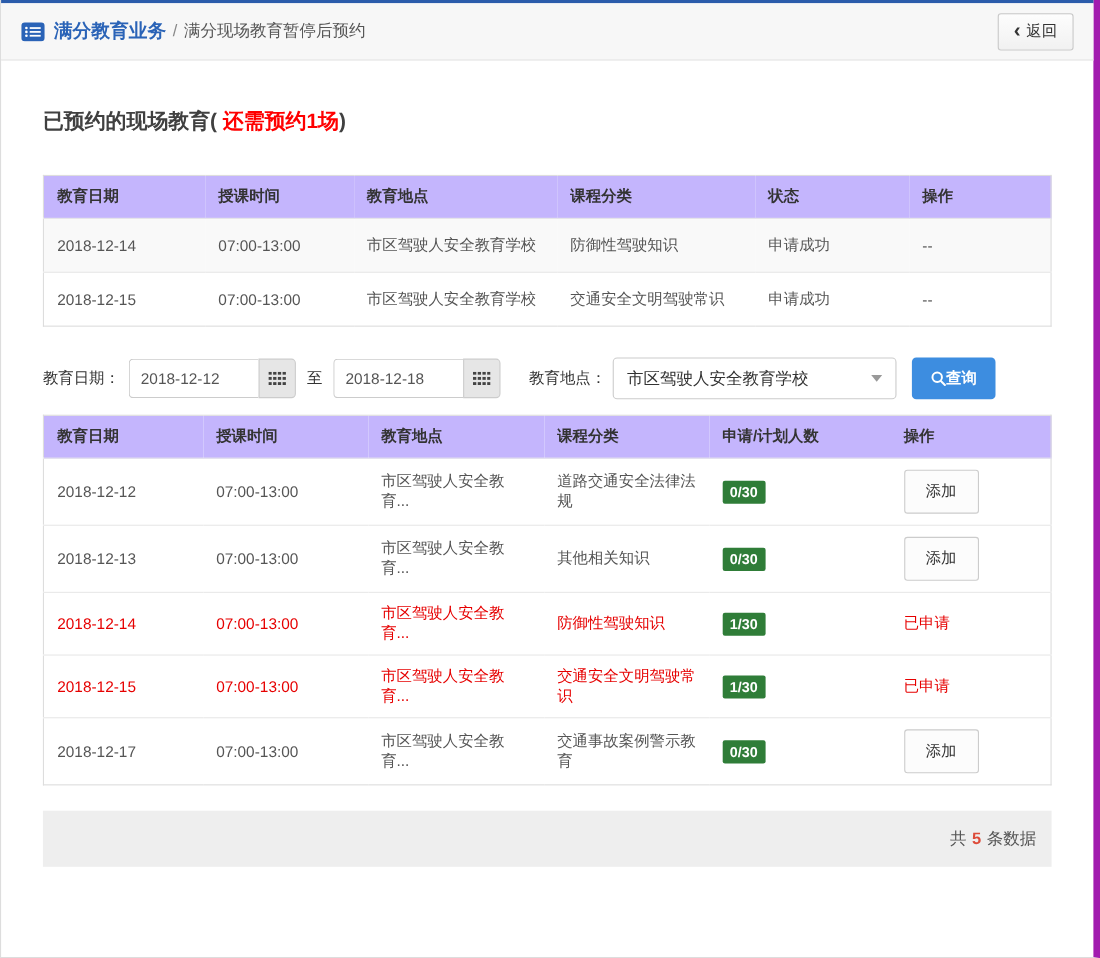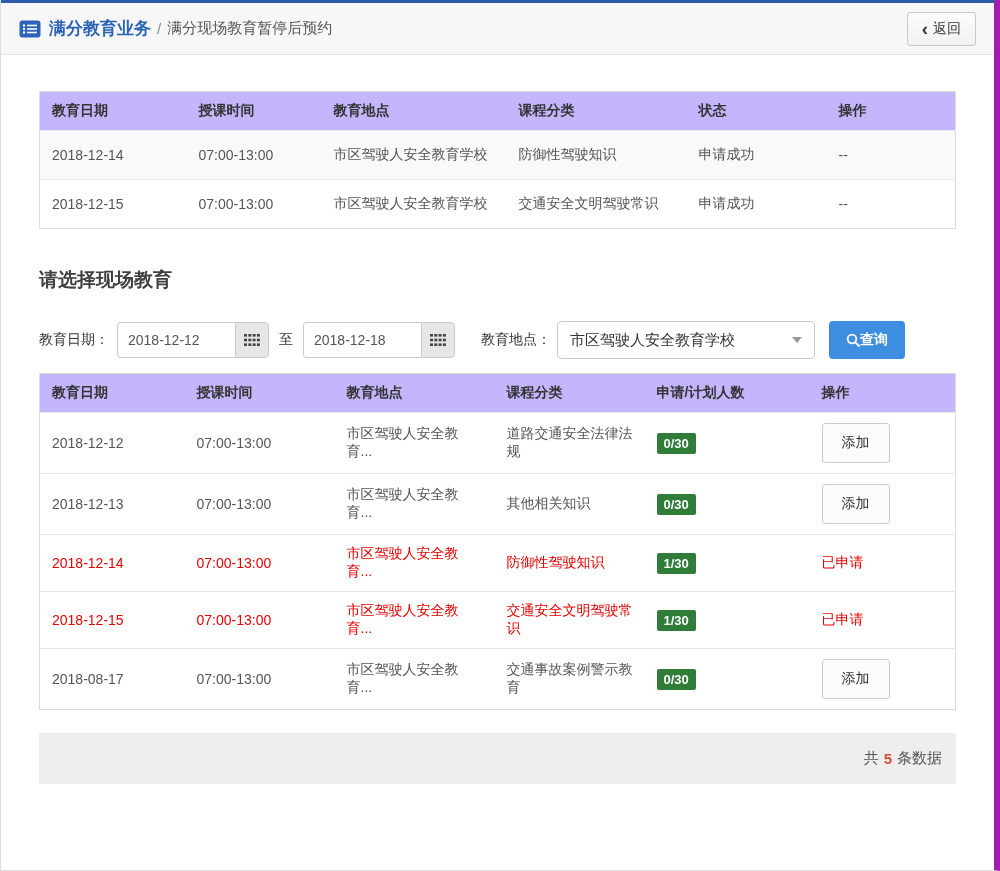--- a/index.html
+++ b/index.html
@@ -100,20 +100,23 @@
     <span class="crumb-current">满分现场教育暂停后预约</span>
     <span class="spacer"></span>
     <button class="btn-back">
       <span class="chev">‹</span>
       <span>返回</span>
     </button>
   </div>
 
   <div class="content">
 
+    <div class="sec-title">
+      <span>已预约的现场教育(</span><span class="red"> 还需预约1场</span><span>)</span>
+    </div>
 
     <table class="tbl t1">
       <colgroup>
           <col style="width:147px">
           <col style="width:135px">
           <col style="width:185px">
           <col style="width:180px">
           <col style="width:140px">
           <col>
         </colgroup>
@@ -140,21 +143,20 @@
           <td>2018-12-15</td>
           <td>07:00-13:00</td>
           <td>市区驾驶人安全教育学校</td>
           <td>交通安全文明驾驶常识</td>
           <td>申请成功</td>
           <td>--</td>
         </tr>
       </tbody>
     </table>
 
-    <div class="sec-title" style="margin-top:38px;">请选择现场教育</div>
 
     <div class="filter">
       <span class="flabel">教育日期：</span>
       <span class="igroup">
         <input value="2018-12-12" style="">
         <span class="iaddon">
           <svg width="16" height="12" viewBox="0 0 16 12">
               <g fill="#444">
                 <rect x="0" y="0" width="3" height="2.6"></rect>
                 <rect x="4.3" y="0" width="3" height="2.6"></rect>
@@ -256,21 +258,21 @@
         </tr>
         <tr class="row-applied">
           <td>2018-12-15</td>
           <td>07:00-13:00</td>
           <td>市区驾驶人安全教育...</td>
           <td>交通安全文明驾驶常识</td>
           <td><span class="badge">1/30</span></td>
           <td><span class="applied-text">已申请</span></td>
         </tr>
         <tr class="row-btn">
-          <td>2018-08-17</td>
+          <td>2018-12-17</td>
           <td>07:00-13:00</td>
           <td>市区驾驶人安全教育...</td>
           <td>交通事故案例警示教育</td>
           <td><span class="badge">0/30</span></td>
           <td><button class="btn-add">添加</button></td>
         </tr>
       </tbody>
     </table>
 
     <div class="tfooter">

